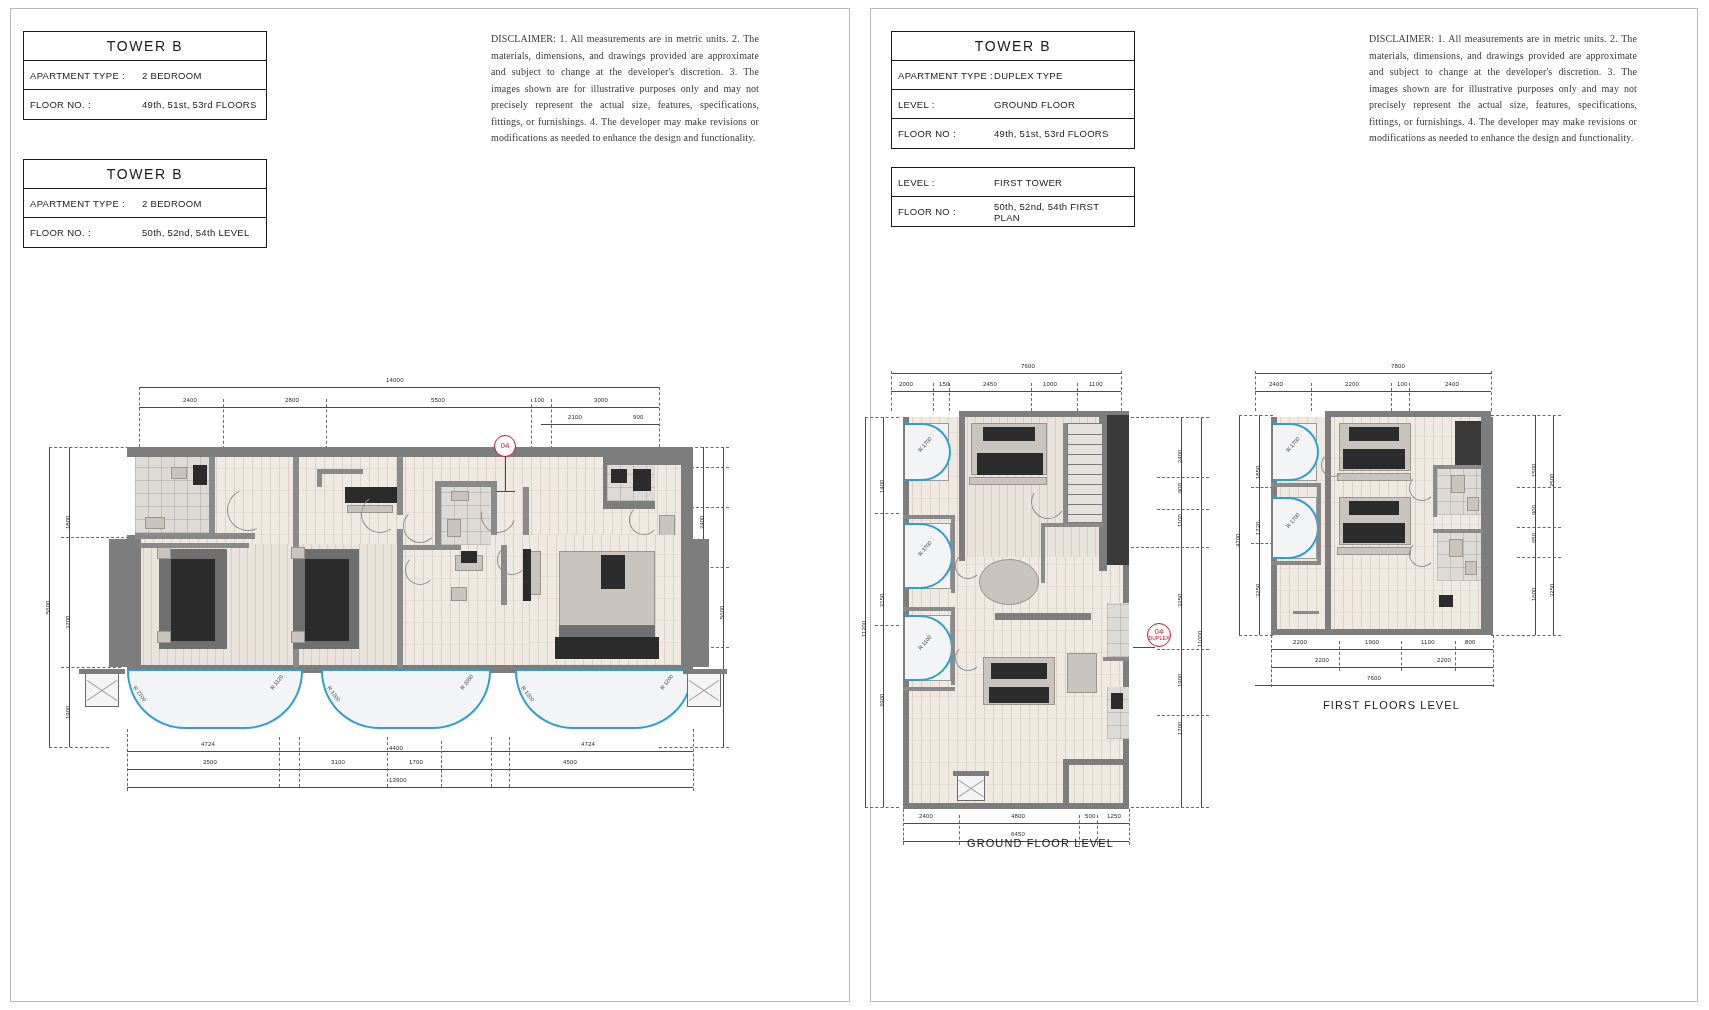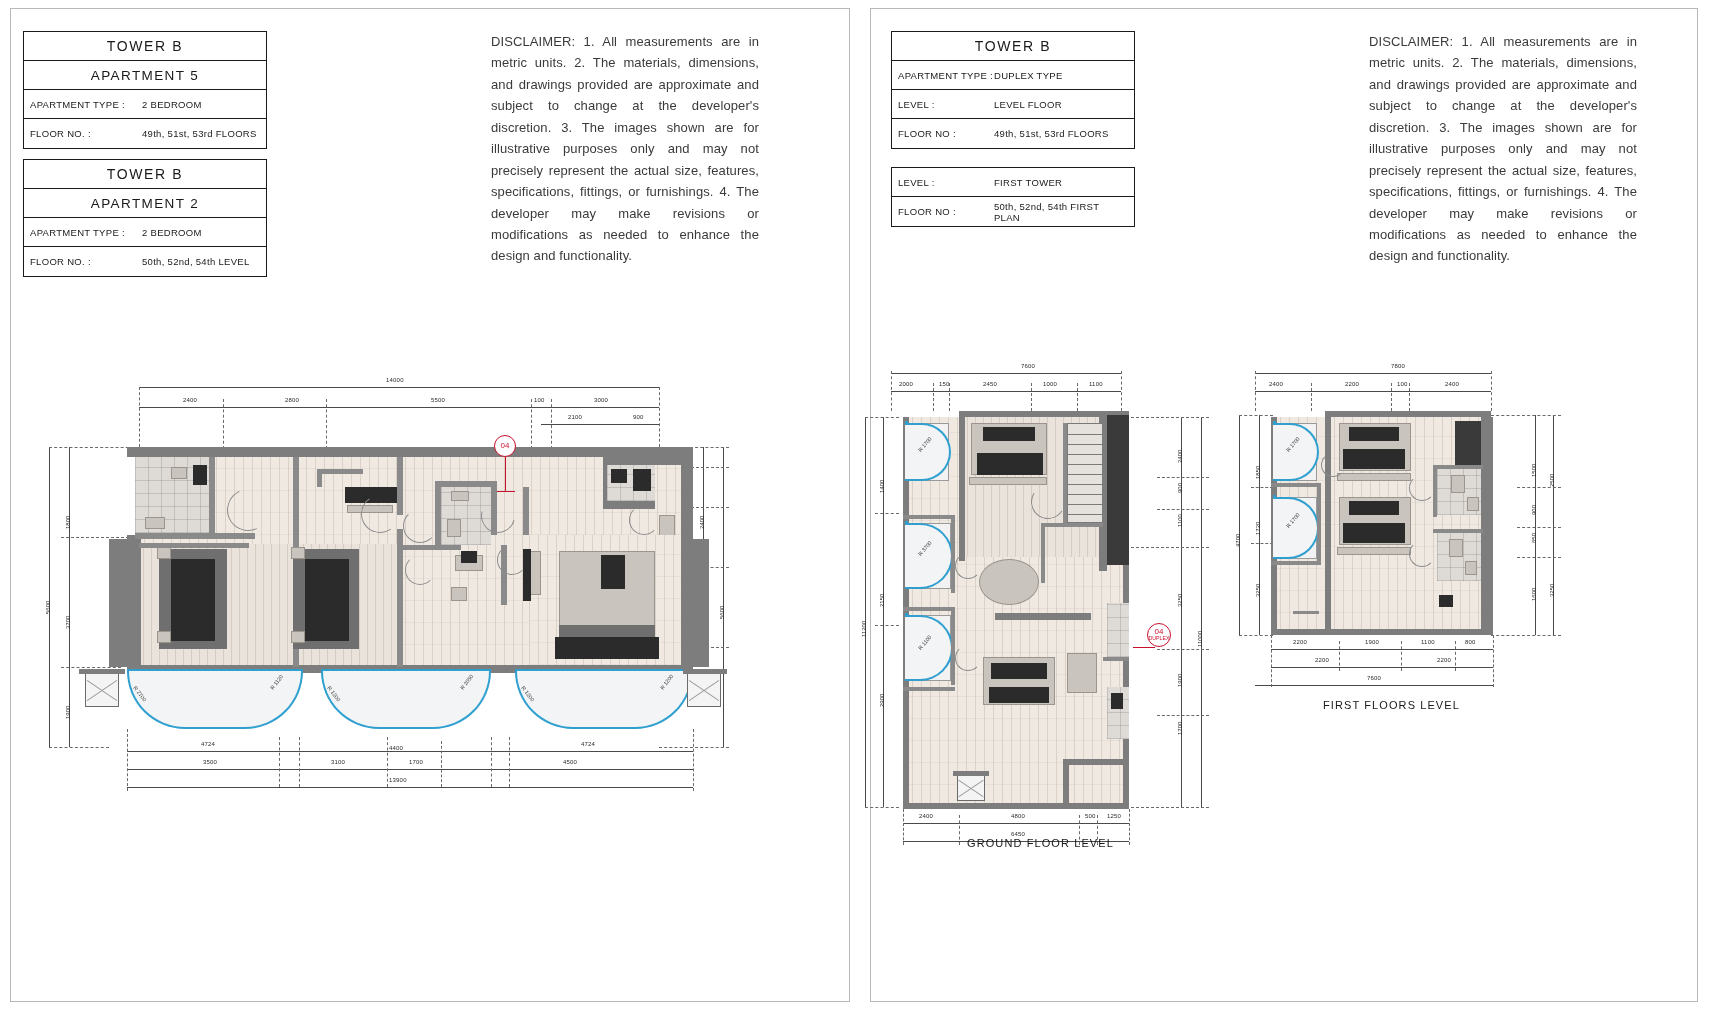--- a/index.html
+++ b/index.html
@@ -53,25 +53,26 @@
   }
   .kv { font-size: 9.5px; letter-spacing: .3px; color: #1a1a1a; }
   .kv .k { width: 112px; display: inline-block; }
   .kv .v { display: inline-block; }
   .kv-wide .k { width: 96px; }
 
   
   .disclaimer {
     position: absolute;
     width: 268px;
-    font-size: 13px;
+    font-size: 10px;
     line-height: 1.65;
     color: #3a3a3a;
     text-align: justify;
     letter-spacing: .1px;
+    font-family: Liberation Serif, serif;
   }
 
   
   .caption {
     position: absolute;
     font-size: 11px;
     letter-spacing: 1.1px;
     color: #1a1a1a;
     white-space: nowrap;
   }
@@ -186,34 +187,32 @@
 </style>
 </head>
 <body>
 
 <div id="page">
 
   <div class="sheet" id="sheet-left">
 
     <div class="info-table" style="left:12px; top:22px; width:244px;">
       <div class="info-row info-title">TOWER  B</div>
-      <div class="info-row info-sub">APARTMENT  5</div>
       <div class="info-row kv">
         <span class="k">APARTMENT TYPE :</span>
         <span class="v">2 BEDROOM</span>
       </div>
       <div class="info-row kv">
         <span class="k">FLOOR NO. :</span>
         <span class="v">49th, 51st, 53rd FLOORS</span>
       </div>
     </div>
 
     <div class="info-table" style="left:12px; top:150px; width:244px;">
       <div class="info-row info-title">TOWER  B</div>
-      <div class="info-row info-sub">APARTMENT  2</div>
       <div class="info-row kv">
         <span class="k">APARTMENT TYPE :</span>
         <span class="v">2 BEDROOM</span>
       </div>
       <div class="info-row kv">
         <span class="k">FLOOR NO. :</span>
         <span class="v">50th, 52nd, 54th LEVEL</span>
       </div>
     </div>
 
@@ -389,21 +388,21 @@
   <div class="sheet" id="sheet-right">
 
     <div class="info-table" style="left:20px; top:22px; width:244px;">
       <div class="info-row info-title">TOWER  B</div>
       <div class="info-row kv kv-wide">
         <span class="k">APARTMENT TYPE :</span>
         <span class="v">DUPLEX TYPE</span>
       </div>
       <div class="info-row kv kv-wide">
         <span class="k">LEVEL :</span>
-        <span class="v">LEVEL FLOOR</span>
+        <span class="v">GROUND FLOOR</span>
       </div>
       <div class="info-row kv kv-wide">
         <span class="k">FLOOR NO :</span>
         <span class="v">49th, 51st, 53rd  FLOORS</span>
       </div>
     </div>
 
     <div class="info-table" style="left:20px; top:158px; width:244px;">
       <div class="info-row kv kv-wide">
         <span class="k">LEVEL :</span>

